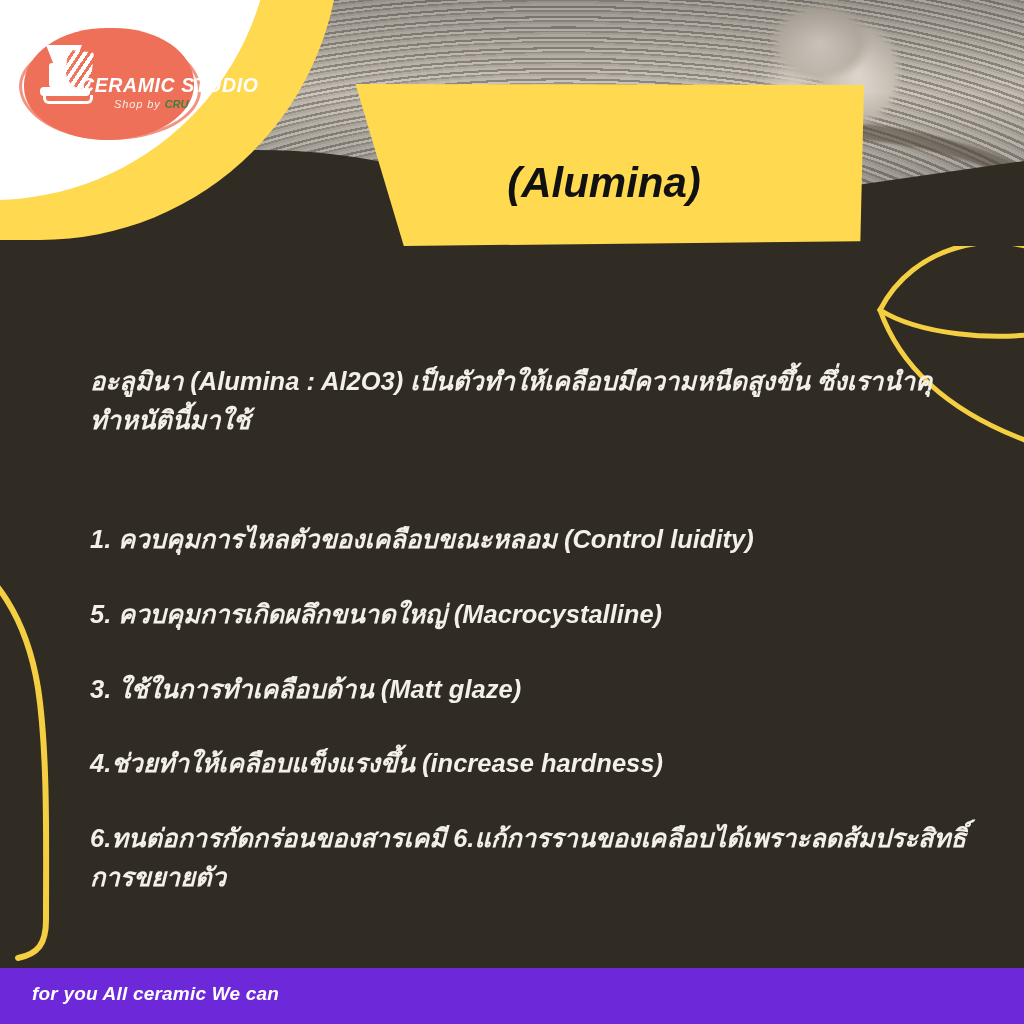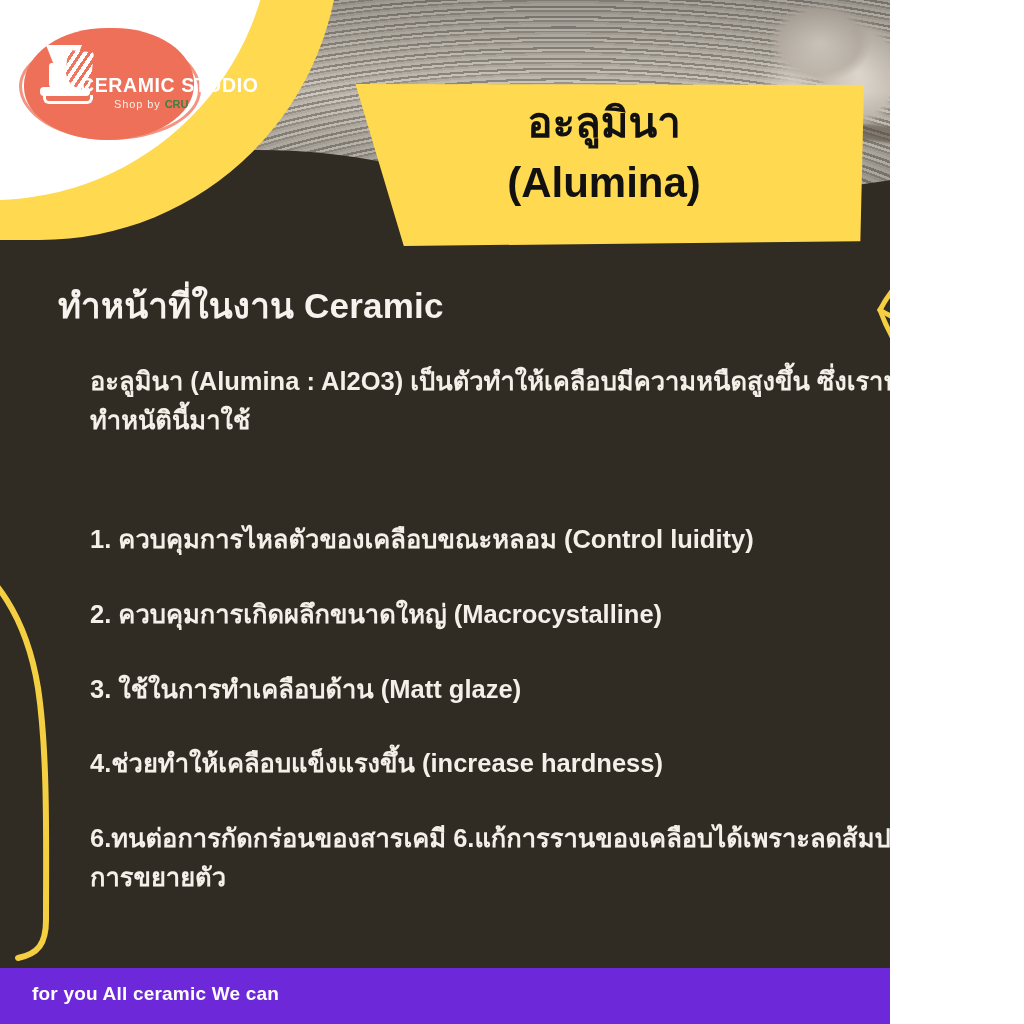--- a/index.html
+++ b/index.html
@@ -2,25 +2,26 @@
 <html><head>
 <meta charset="utf-8">
 <style>
   html, body {
     margin: 0;
     padding: 0;
     background: #ffffff;
   }
   #poster {
     position: relative;
-    width: 890px;
+    width: 1024px;
     height: 1024px;
     overflow: hidden;
     background: #302b23;
     font-family: "Liberation Sans", "DejaVu Sans", sans-serif;
+    font-style: italic;
   }
 
   
   .photo-band {
     position: absolute;
     left: 0; top: 0;
     width: 1024px; height: 262px;
     overflow: hidden;
   }
   .photo-band .wheel {
@@ -304,41 +305,39 @@
       <div class="foot"></div>
       <div class="hand"></div>
     </div>
     <div class="name">CERAMIC STUDIO</div>
     <div class="tag">
       <span>Shop by </span><span class="cru">CRU</span>
     </div>
   </div>
 
   <div class="title-banner">
-    <div class="t-line t1">อะลูมินา</div>
     <div class="t-line t2">(Alumina)</div>
   </div>
 
   <svg class="art-right" viewBox="0 0 160 212">
     <path d="M6 64 C 40 -2, 120 -16, 168 6" fill="none" stroke="#f5cf42" stroke-width="5" stroke-linecap="round"></path>
     <path d="M6 64 C 44 88, 120 96, 172 86" fill="none" stroke="#f5cf42" stroke-width="5" stroke-linecap="round"></path>
     <path d="M6 64 C 26 120, 74 166, 156 196" fill="none" stroke="#f5cf42" stroke-width="5" stroke-linecap="round"></path>
   </svg>
 
   <svg class="art-left" viewBox="0 0 130 420">
     <path d="M-10 10 C 18 24, 52 66, 64 140 C 74 206, 72 300, 72 372 C 72 396, 64 406, 44 410" fill="none" stroke="#f5cf42" stroke-width="6" stroke-linecap="round"></path>
   </svg>
 
-  <div class="heading">ทำหน้าที่ในงาน Ceramic</div>
 
   <div class="para">อะลูมินา (Alumina : Al2O3) เป็นตัวทำให้เคลือบมีความหนืดสูงขึ้น ซึ่งเรานำคุทำหนัตินี้มาใช้</div>
 
   <div class="list">
     <div class="item">1. ควบคุมการไหลตัวของเคลือบขณะหลอม (Control luidity)</div>
-    <div class="item">2. ควบคุมการเกิดผลึกขนาดใหญ่ (Macrocystalline)</div>
+    <div class="item">5. ควบคุมการเกิดผลึกขนาดใหญ่ (Macrocystalline)</div>
     <div class="item">3. ใช้ในการทำเคลือบด้าน (Matt glaze)</div>
     <div class="item">4.ช่วยทำให้เคลือบแข็งแรงขึ้น (increase hardness)</div>
     <div class="item">6.ทนต่อการกัดกร่อนของสารเคมี 6.แก้การรานของเคลือบได้เพราะลดส้มประสิทธิ์การขยายตัว</div>
   </div>
 
   <div class="footer">
     <div class="ftext">for you All ceramic We can</div>
   </div>
 
 </div>

